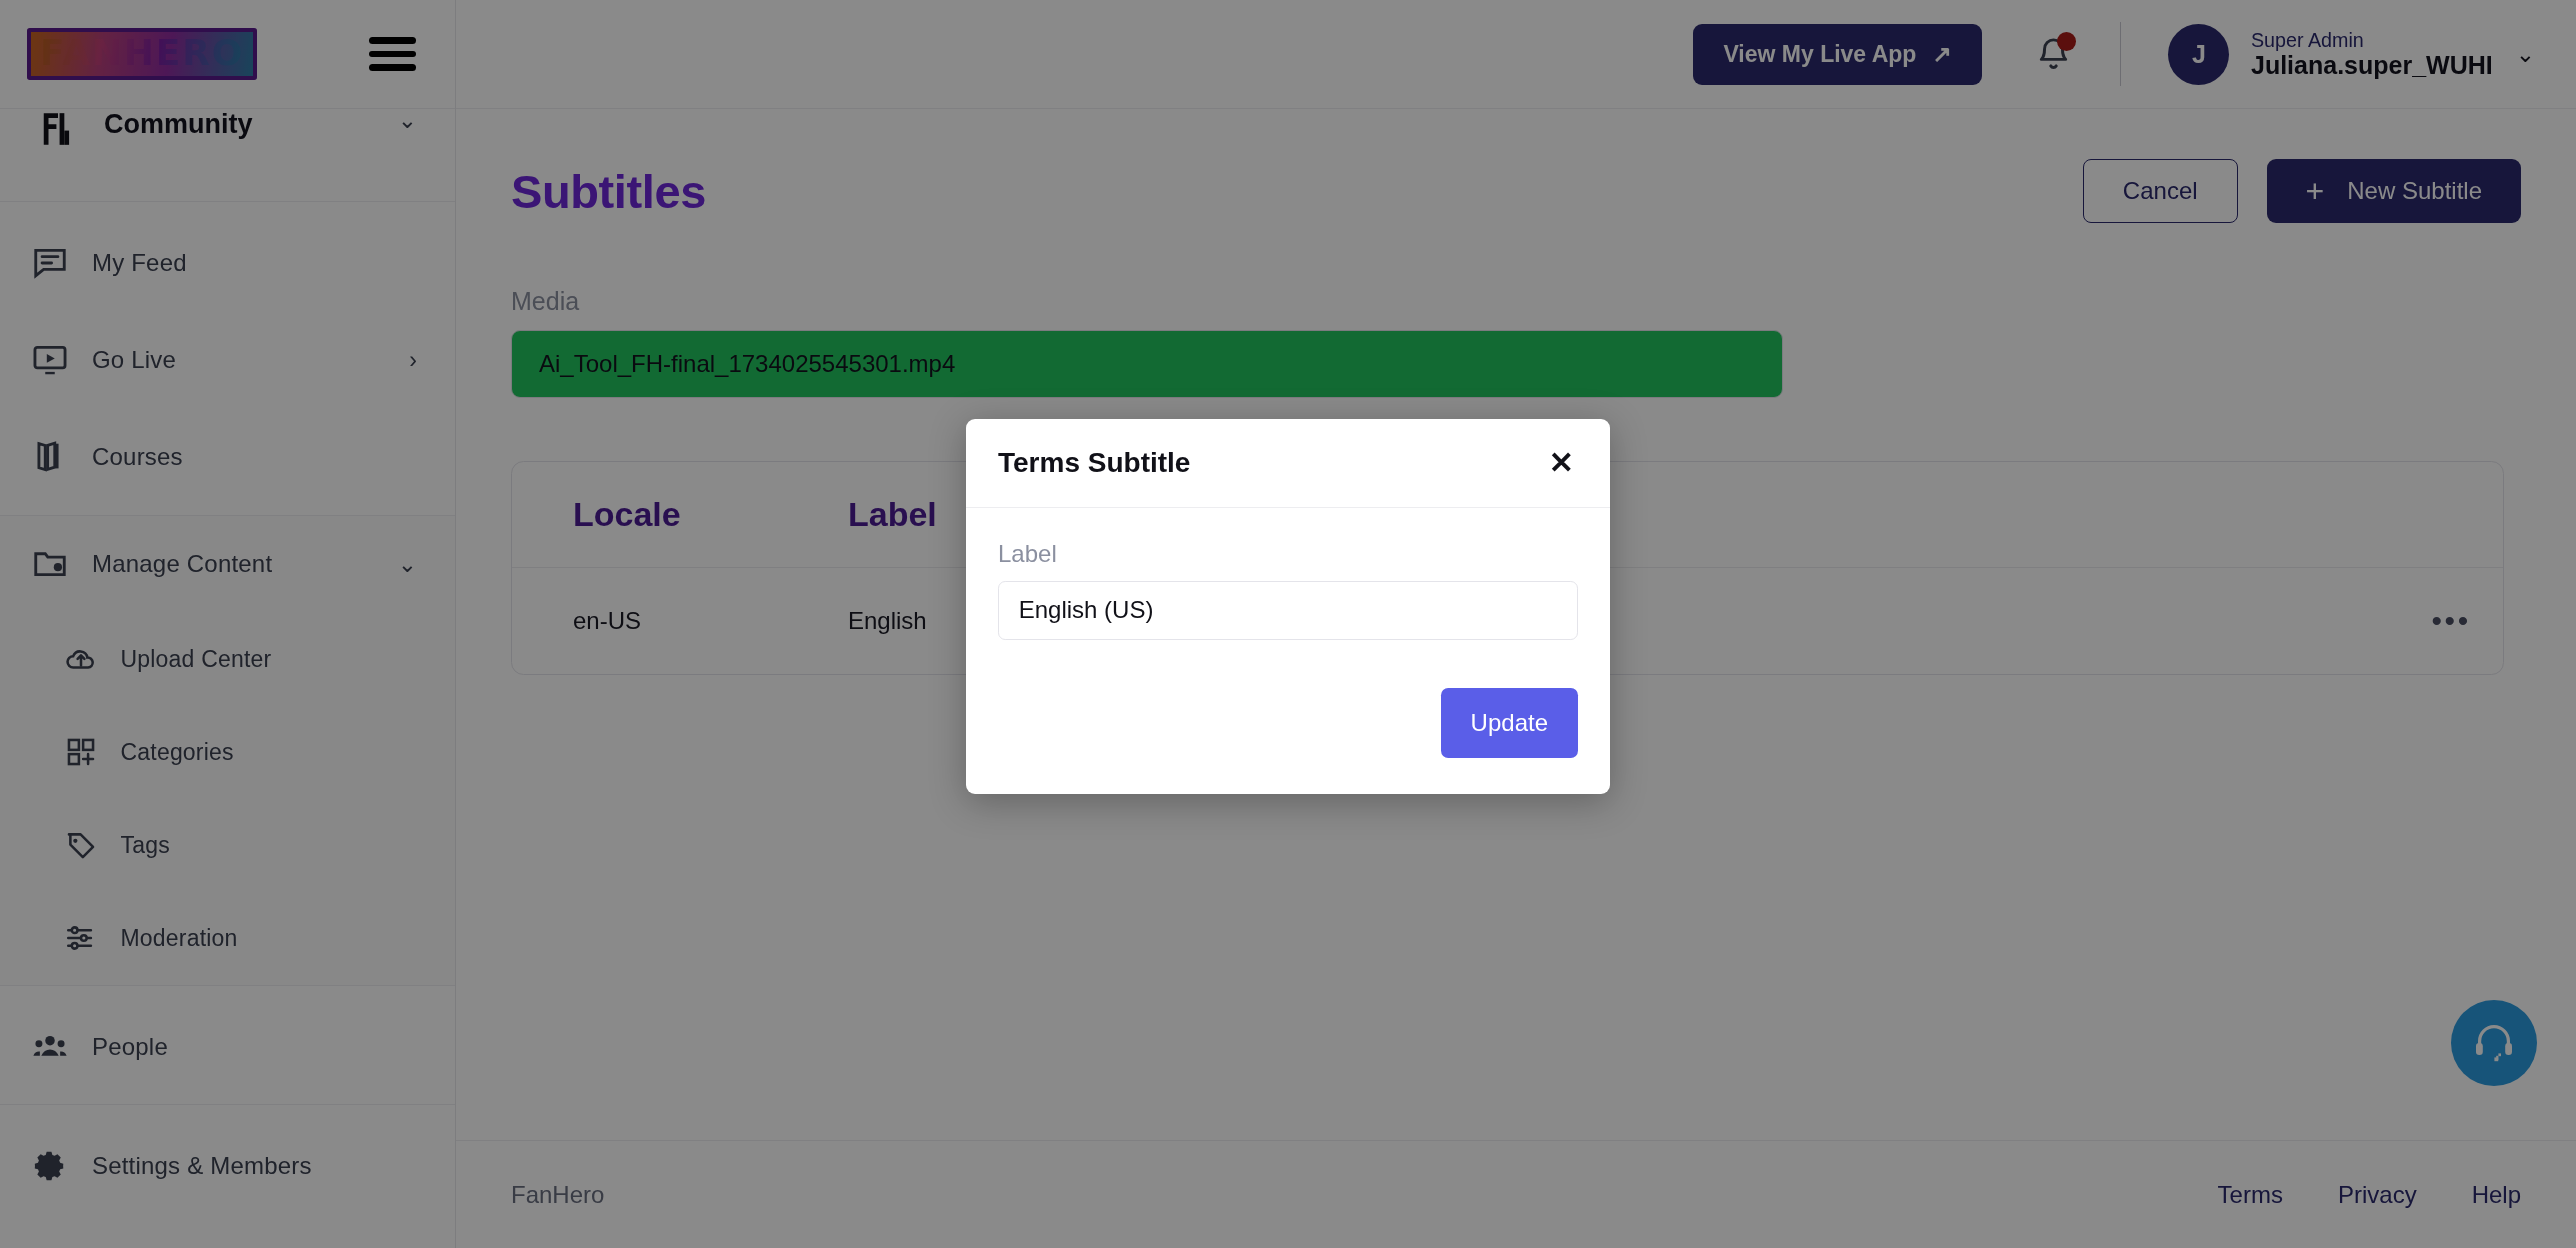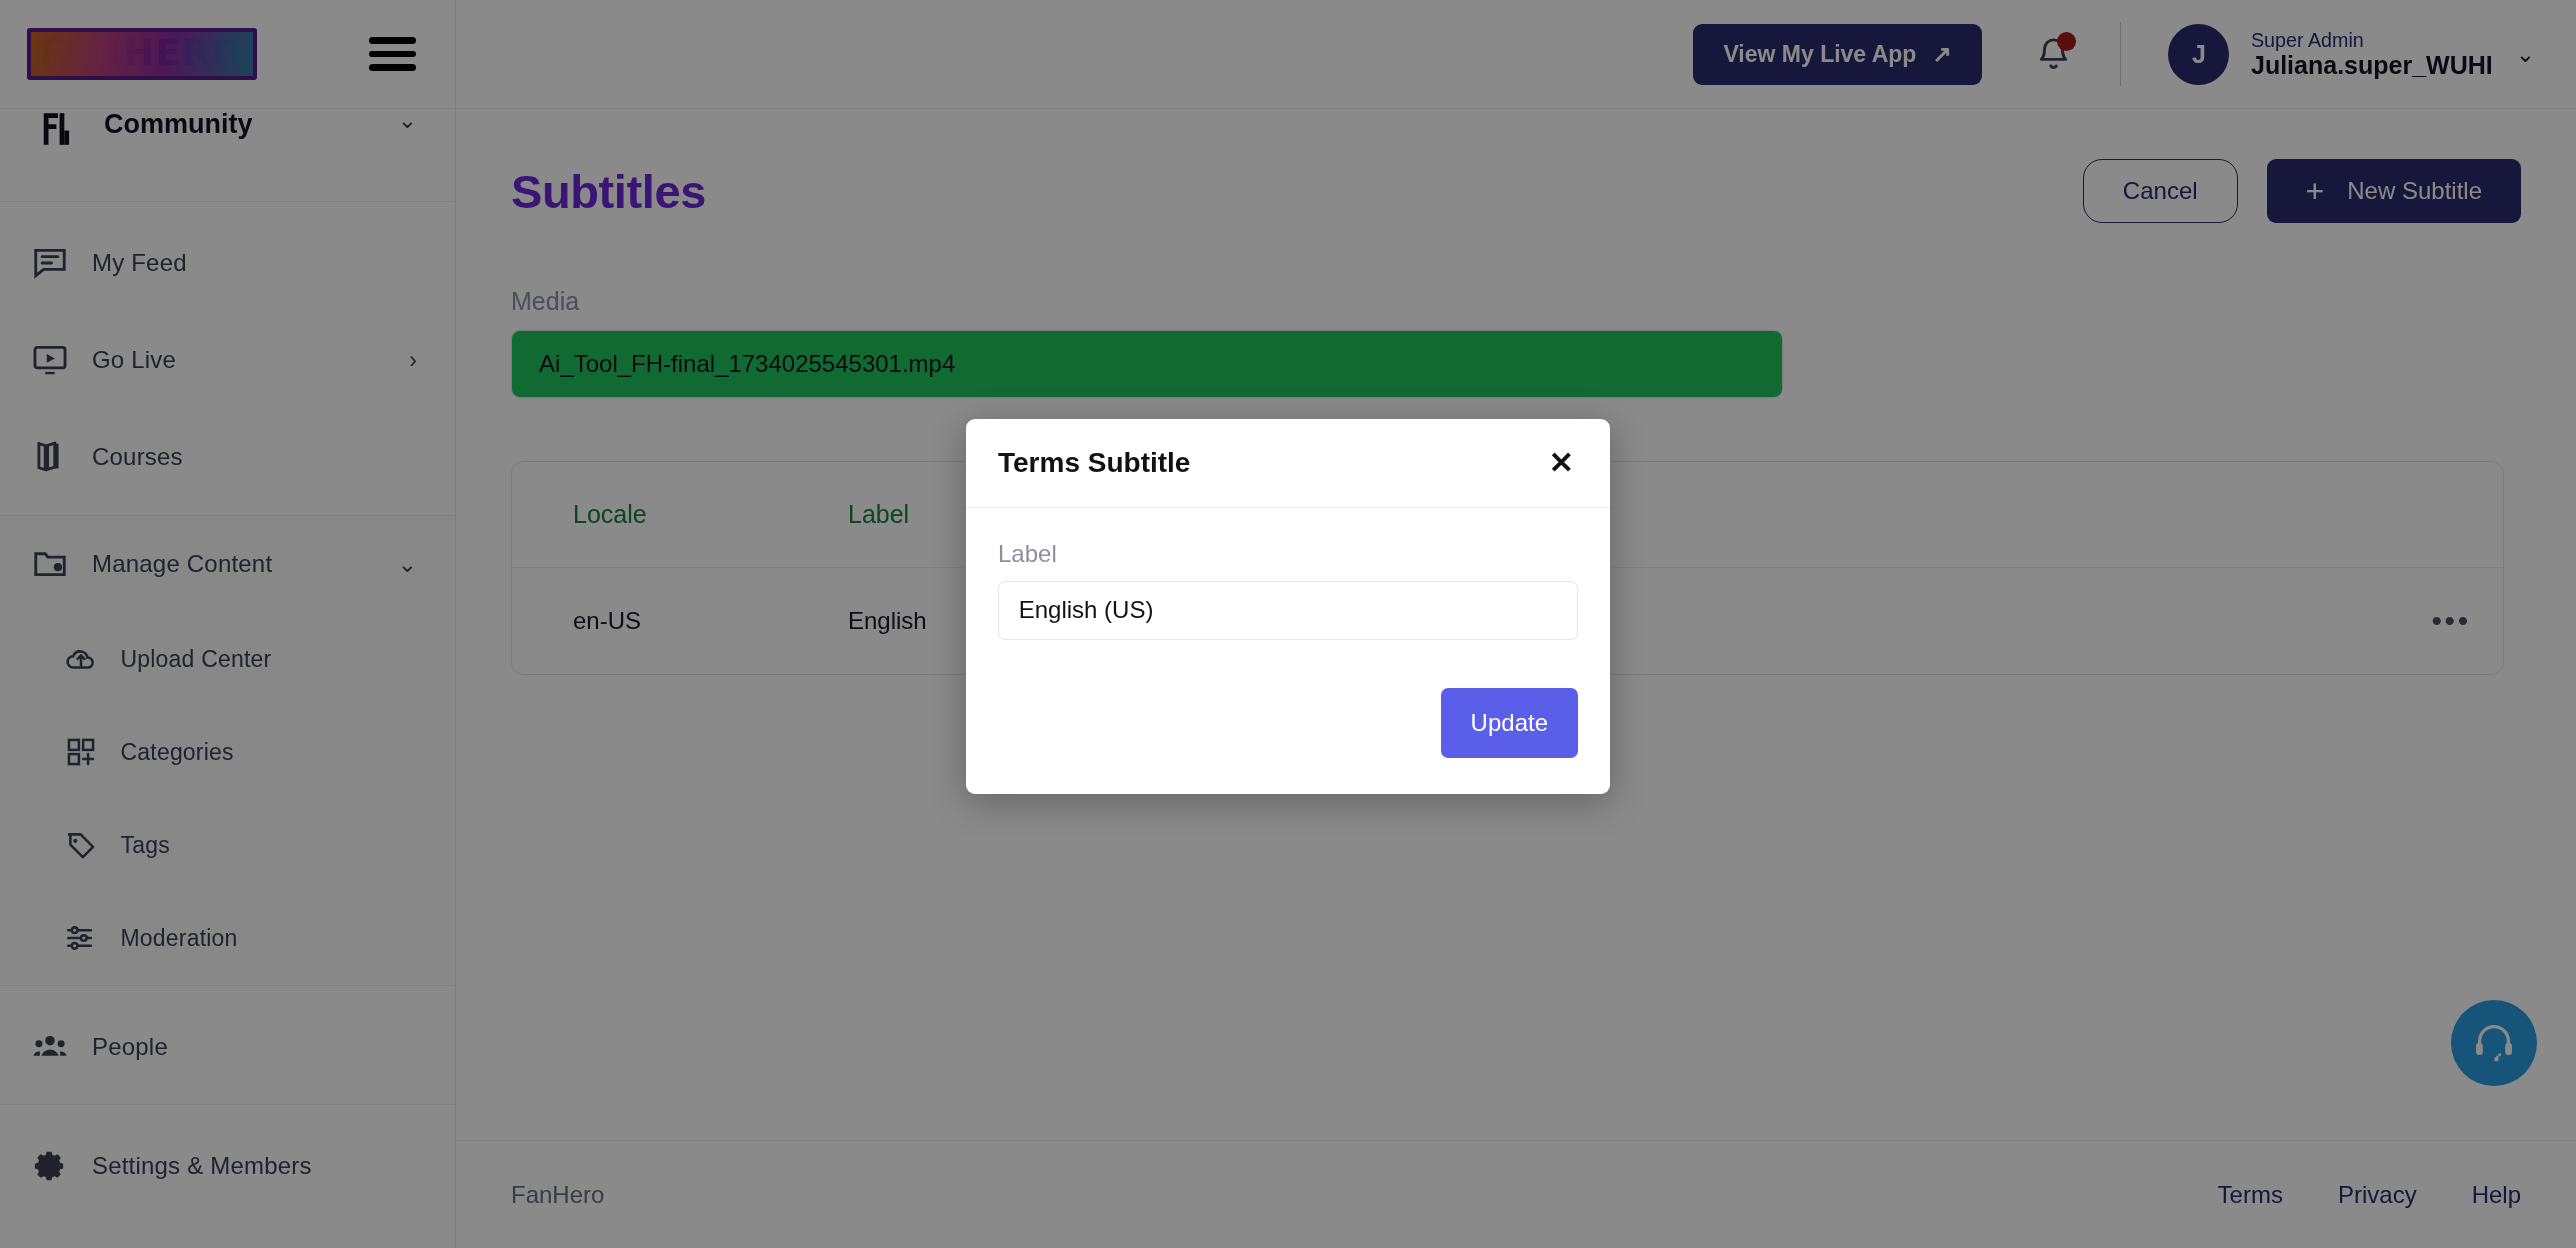--- a/index.html
+++ b/index.html
@@ -105,21 +105,21 @@
   #main {
     position: absolute; left: 456px; top: 109px; right: 0; bottom: 0;
     background: #ffffff; overflow: hidden;
   }
   .content-pad { padding: 50px 55px 0 55px; }
   .page-head { display: flex; align-items: center; justify-content: space-between; }
   .page-title { font-size: 47px; font-weight: 700; color: #6d28d9; letter-spacing: -0.4px; }
   .head-actions { display: flex; align-items: center; gap: 29px; }
   .btn-cancel {
     background: transparent; color: #2b2a6e;
-    border: 1.8px solid #2b2a6e; border-radius: 19px;
+    border: 1.8px solid #2b2a6e; border-radius: 8px;
     height: 64px; padding: 2px 39px; font-size: 24px; font-family: inherit; cursor: pointer;
   }
   .btn-new {
     background: #2b2a6e; color: #ffffff; border: none; border-radius: 9px;
     height: 64px; padding: 0 39px; font-size: 24px; font-family: inherit; cursor: pointer;
     display: flex; align-items: center; gap: 23px;
   }
   .btn-new .plus { font-size: 32px; font-weight: 400; line-height: 1; }
 
   .field-block { margin-top: 64px; max-width: 1272px; }
@@ -131,21 +131,21 @@
     background: #22c55e;
   }
 
   .table-card {
     margin-top: 63px; margin-right: 0;
     width: 1993px;
     border: 1.8px solid #e4e4ea; border-radius: 12.5px; overflow: hidden; background: #fff;
   }
   .t-row { display: flex; align-items: center; height: 106px; padding: 0 32px; }
   .t-head { border-bottom: 1.8px solid #eaeaef; }
-  .t-head .c { font-size: 25px; font-weight: 400; color: #15803d; }
+  .t-head .c { font-size: 34px; font-weight: 700; color: #4c1d95; }
   .t-body .c { font-size: 24px; color: #1b1b26; }
   .c1 { flex: 0 0 304px; padding-left: 29px; }
   .c2 { flex: 0 0 367px; }
   .c3 { flex: 1 1 auto; }
   .c4 { flex: 0 0 107px; text-align: right; }
   .dots { font-size: 30px; color: #4a4f63; letter-spacing: 2.7px; line-height: 1; cursor: pointer; }
 
   
   #footer {
     position: absolute; left: 456px; right: 0; bottom: 0; height: 109px;

